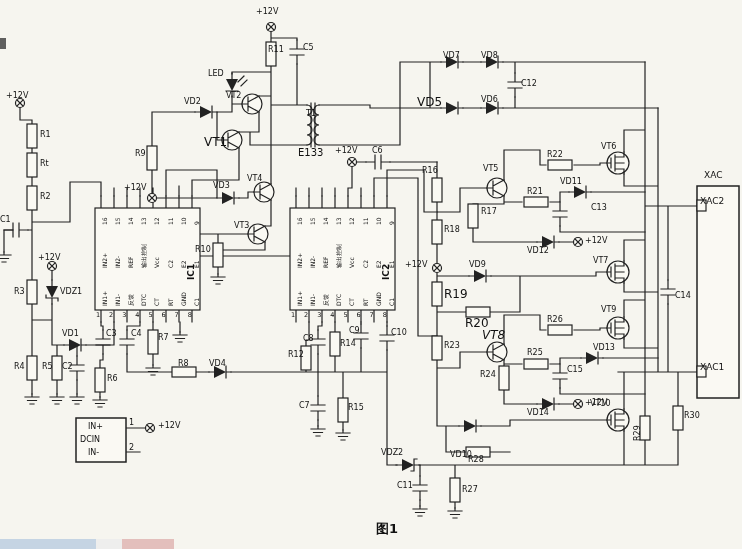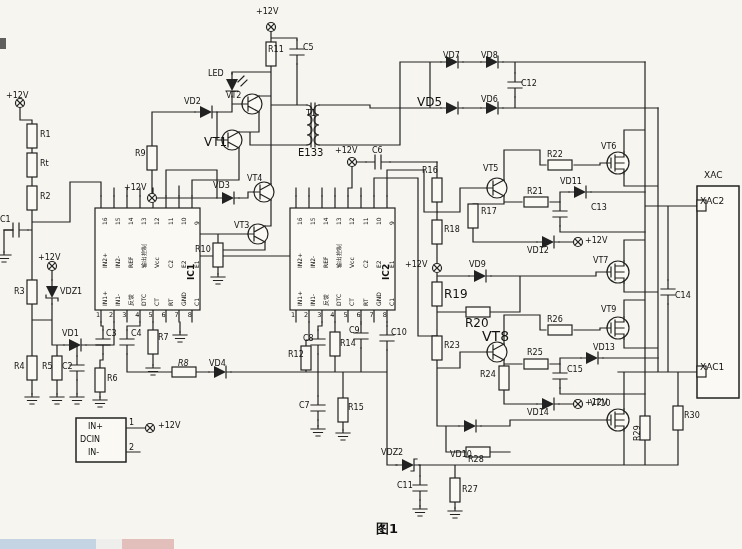--- a/index.html
+++ b/index.html
@@ -227,21 +227,21 @@
       <span class="lbl" style="left: 14px; top: 288px; font-size: 8px;">R3</span>
       <span class="lbl" style="left: 60px; top: 288px; font-size: 8px;">VDZ1</span>
       <span class="lbl" style="left: 62px; top: 330px; font-size: 8px;">VD1</span>
       <span class="lbl" style="left: 14px; top: 363px; font-size: 8px;">R4</span>
       <span class="lbl" style="left: 42px; top: 363px; font-size: 8px;">R5</span>
       <span class="lbl" style="left: 62px; top: 363px; font-size: 8px;">C2</span>
       <span class="lbl" style="left: 106px; top: 330px; font-size: 8px;">C3</span>
       <span class="lbl" style="left: 131px; top: 330px; font-size: 8px;">C4</span>
       <span class="lbl" style="left: 158px; top: 334px; font-size: 8px;">R7</span>
       <span class="lbl" style="left: 107px; top: 375px; font-size: 8px;">R6</span>
-      <span class="lbl" style="left: 178px; top: 360px; font-size: 8px; font-style: italic;">R8</span>
+      <span class="lbl" style="left: 178px; top: 360px; font-size: 8px;">R8</span>
       <span class="lbl" style="left: 209px; top: 360px; font-size: 8px;">VD4</span>
       <span class="lbl" style="left: 88px; top: 423px; font-size: 8px;">IN+</span>
       <span class="lbl" style="left: 80px; top: 436px; font-size: 8px;">DCIN</span>
       <span class="lbl" style="left: 88px; top: 449px; font-size: 8px;">IN-</span>
       <span class="lbl" style="left: 129px; top: 419px; font-size: 8px;">1</span>
       <span class="lbl" style="left: 129px; top: 444px; font-size: 8px;">2</span>
       <span class="lbl" style="left: 158px; top: 422px; font-size: 8px;">+12V</span>
       <span class="lbl" style="left: 135px; top: 150px; font-size: 8px;">R9</span>
       <span class="lbl" style="left: 124px; top: 184px; font-size: 8px;">+12V</span>
       <span class="lbl" style="left: 213px; top: 182px; font-size: 8px;">VD3</span>
@@ -271,21 +271,21 @@
       <span class="lbl" style="left: 405px; top: 261px; font-size: 8px;">+12V</span>
       <span class="lbl" style="left: 469px; top: 261px; font-size: 8px;">VD9</span>
       <span class="lbl" style="left: 444px; top: 288px; font-size: 12px;">R19</span>
       <span class="lbl" style="left: 465px; top: 317px; font-size: 12px;">R20</span>
       <span class="lbl" style="left: 593px; top: 257px; font-size: 8px;">VT7</span>
       <span class="lbl" style="left: 675px; top: 286px; font-size: 8px; margin-top: 6px;">C14</span>
       <span class="lbl" style="left: 704px; top: 171px; font-size: 9px;">XAC</span>
       <span class="lbl" style="left: 700px; top: 197px; font-size: 9px;">XAC2</span>
       <span class="lbl" style="left: 700px; top: 363px; font-size: 9px;">XAC1</span>
       <span class="lbl" style="left: 444px; top: 342px; font-size: 8px;">R23</span>
-      <span class="lbl" style="left: 482px; top: 329px; font-size: 14px;">VT8</span>
+      <span class="lbl" style="left: 482px; top: 329px; font-size: 12px; font-style: italic;">VT8</span>
       <span class="lbl" style="left: 480px; top: 371px; font-size: 8px;">R24</span>
       <span class="lbl" style="left: 527px; top: 349px; font-size: 8px;">R25</span>
       <span class="lbl" style="left: 547px; top: 316px; font-size: 8px;">R26</span>
       <span class="lbl" style="left: 601px; top: 306px; font-size: 8px;">VT9</span>
       <span class="lbl" style="left: 593px; top: 344px; font-size: 8px;">VD13</span>
       <span class="lbl" style="left: 567px; top: 366px; font-size: 8px;">C15</span>
       <span class="lbl" style="left: 527px; top: 409px; font-size: 8px;">VD14</span>
       <span class="lbl" style="left: 585px; top: 399px; font-size: 8px;">+12V</span>
       <span class="lbl" style="left: 450px; top: 411px; font-size: 8px; margin-top: 40px;">VD10</span>
       <span class="lbl" style="left: 468px; top: 456px; font-size: 8px;">R28</span>

